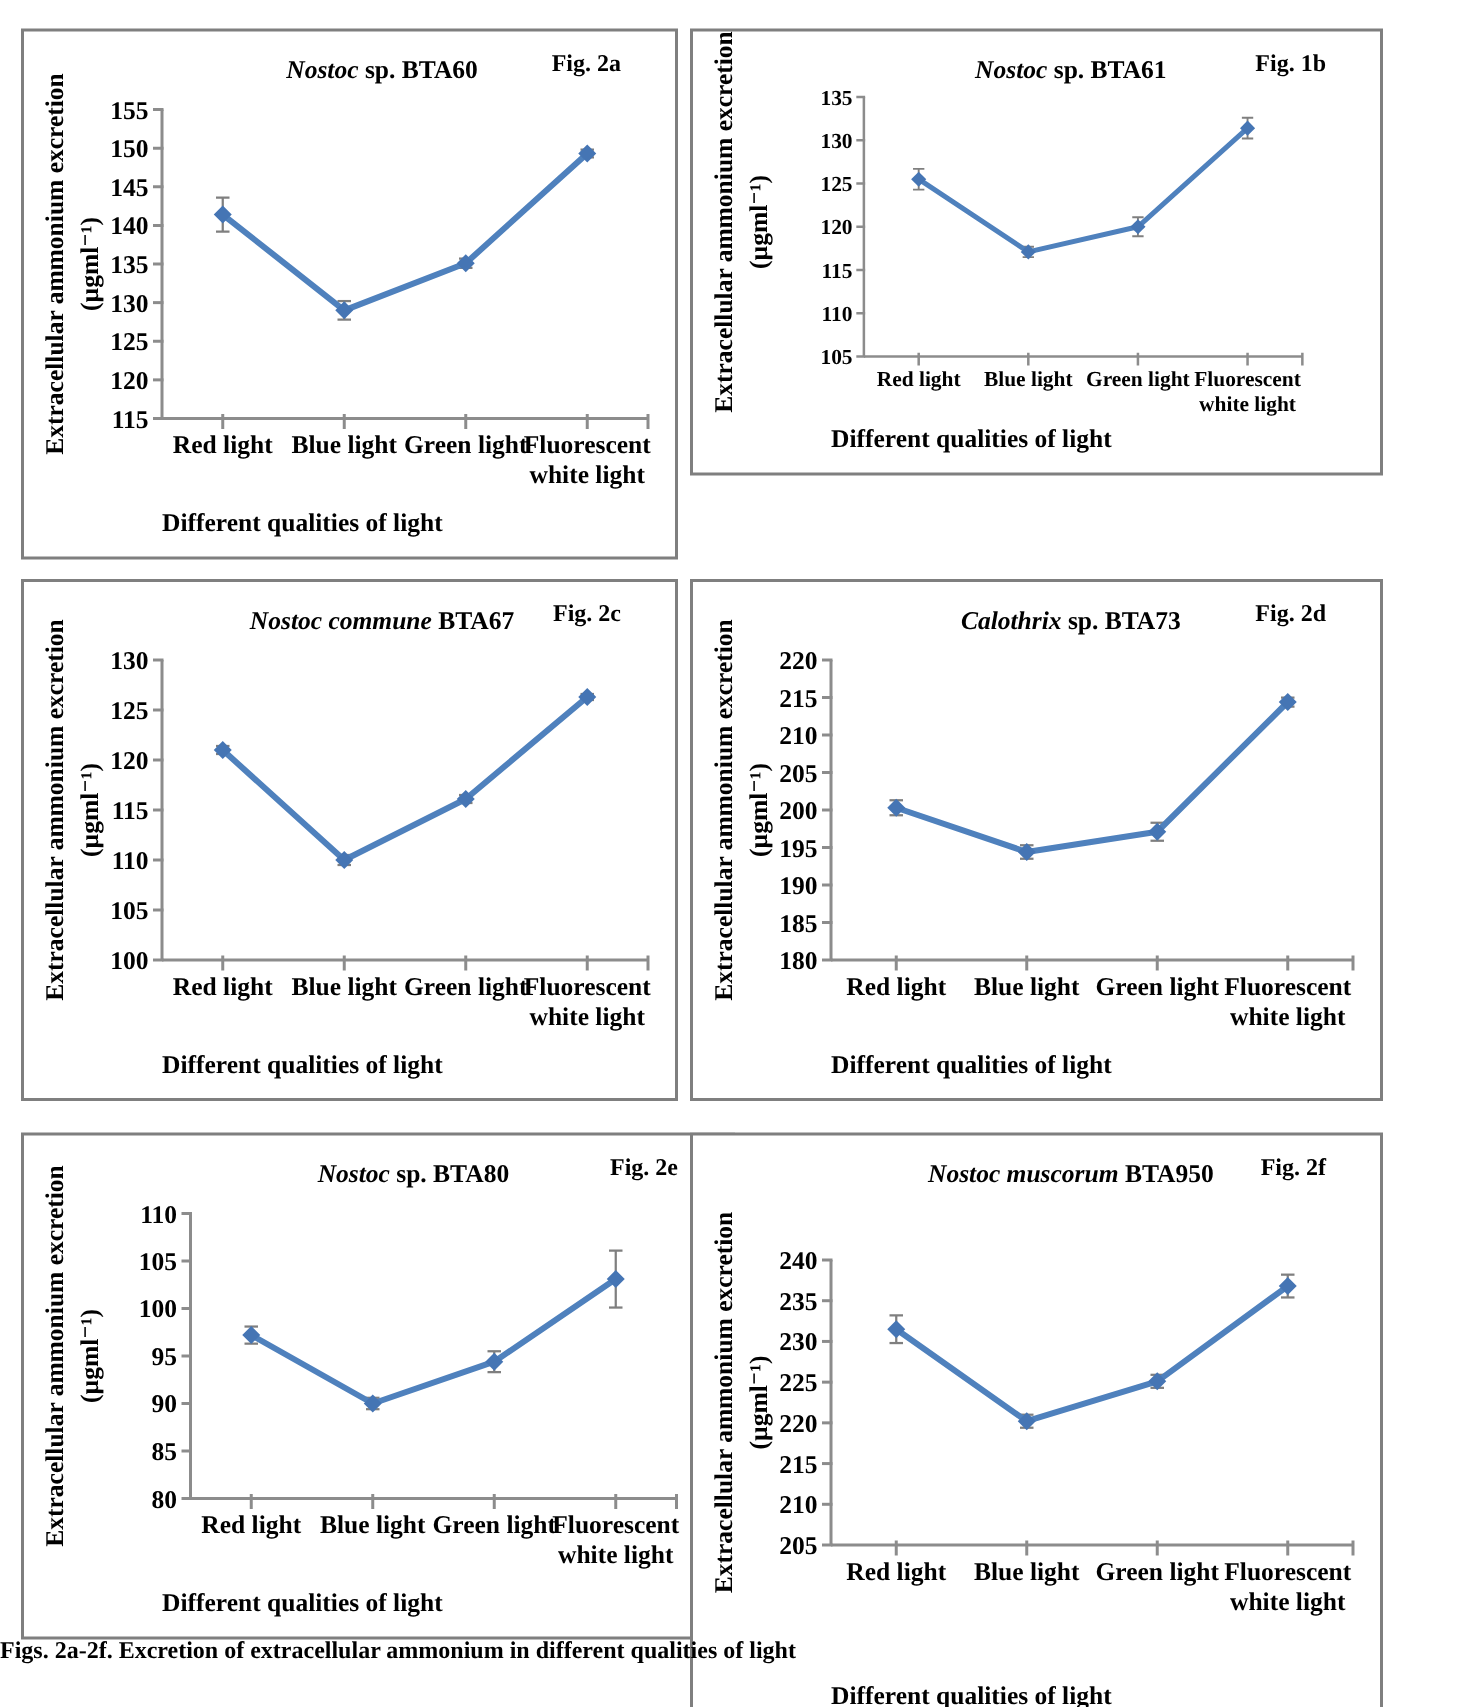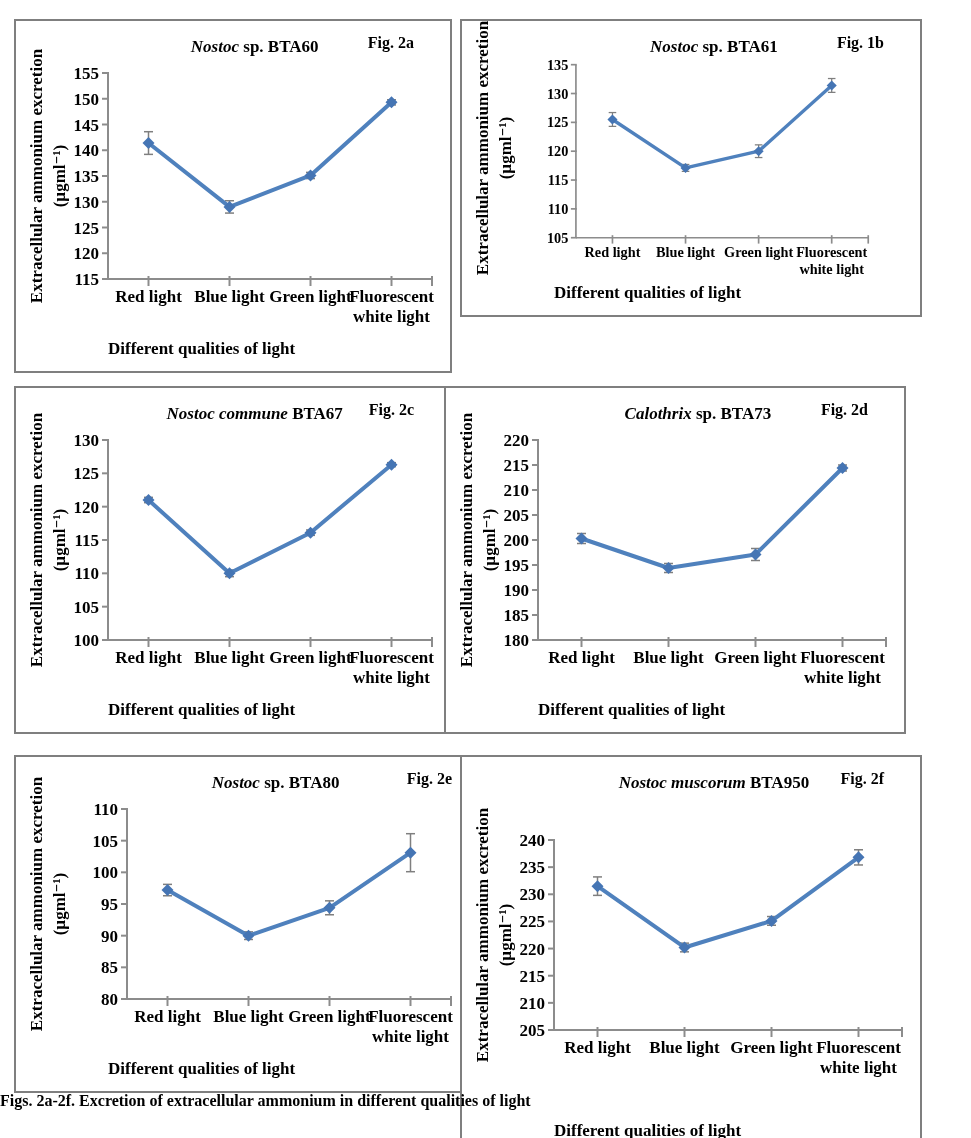--- a/index.html
+++ b/index.html
@@ -244,21 +244,21 @@
       <g fill="#4575B4">
         <path d="M 132.5 106 L 138.5 112 L 132.5 118 L 126.5 112 Z"></path>
         <path d="M 213.5 179.33333333333334 L 219.5 185.33333333333334 L 213.5 191.33333333333334 L 207.5 185.33333333333334 Z"></path>
         <path d="M 294.5 138.66666666666669 L 300.5 144.66666666666669 L 294.5 150.66666666666669 L 288.5 144.66666666666669 Z"></path>
         <path d="M 375.5 70.66666666666669 L 381.5 76.66666666666669 L 375.5 82.66666666666669 L 369.5 76.66666666666669 Z"></path>
       </g>
     </svg>
   <div class="xlabel">Different qualities of light</div>
 </div>
 
-<div class="panel" style="left:444px; top:375px; width:462px; height:348px">
+<div class="panel" style="left:460px; top:375px; width:462px; height:348px">
   <div class="panel-title">
     <span class="ital">Calothrix</span><span> sp. BTA73</span>
   </div>
   <div class="fig-label">Fig. 2d</div>
   <div class="ylabel">
     <div>Extracellular ammonium excretion</div>
     <div>(µgml⁻¹)</div>
   </div>
   <svg class="plot" viewBox="0 0 458 344">
       <g stroke="#8C8C8C" stroke-width="2">

